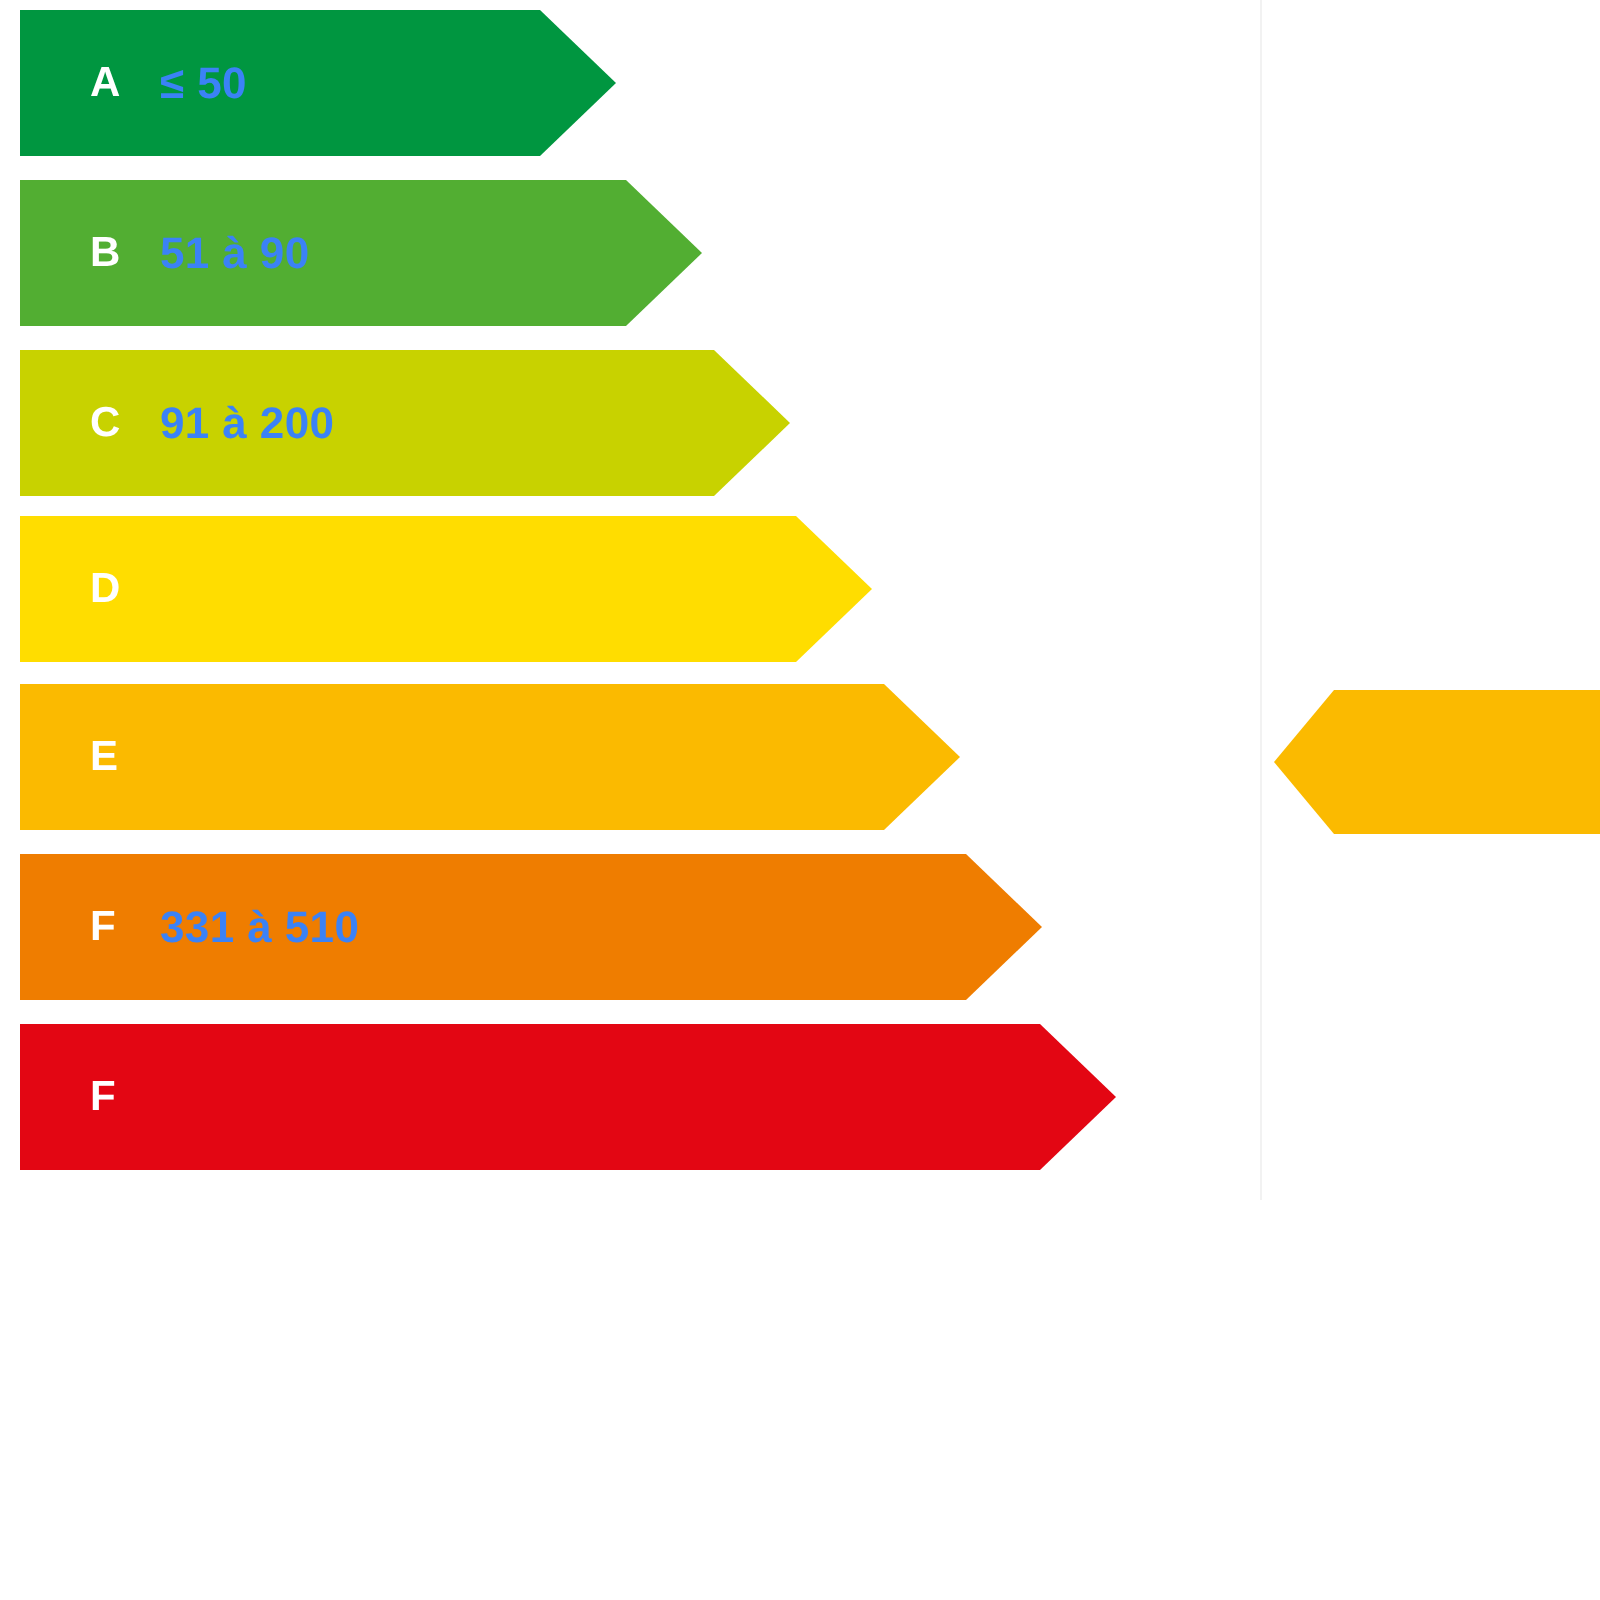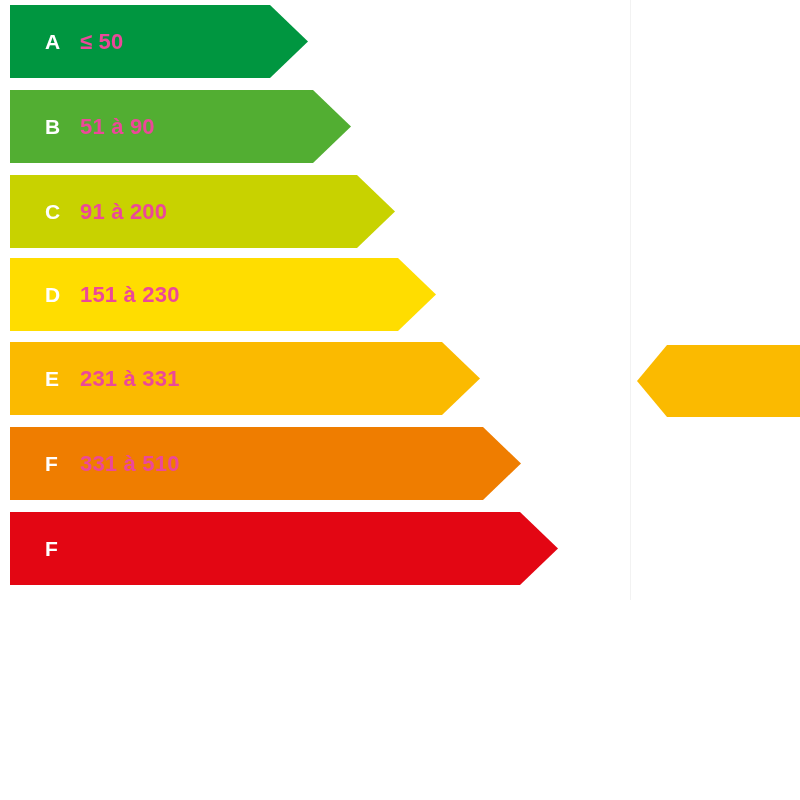--- a/index.html
+++ b/index.html
@@ -65,21 +65,21 @@
   .bar-letter {
     color: #ffffff;
     font-weight: bold;
     font-size: 21px;
     width: 70px;
     padding-left: 35px;
     box-sizing: border-box;
     letter-spacing: 0.2px;
   }
   .bar-value {
-    color: #ec4899;
+    color: #3b82f6;
     font-weight: bold;
     font-size: 22px;
     white-space: nowrap;
     letter-spacing: 0.2px;
   }
   .bar-value sup {
     font-size: 0.62em;
     vertical-align: super;
   }
   
@@ -134,32 +134,30 @@
         </div>
       </div>
       <div class="bar-row" style="top: 258px; width: 426px;">
         <div class="bar-shape">
           <svg viewBox="0 0 426 73" preserveAspectRatio="none">
             <polygon points="0,0 388,0 426,36.5 388,73 0,73" fill="#FFDD00"></polygon>
           </svg>
         </div>
         <div class="bar-text">
           <span class="bar-letter">D</span>
-          <span class="bar-value">151 à 230</span>
         </div>
       </div>
       <div class="bar-row" style="top: 342px; width: 470px;">
         <div class="bar-shape">
           <svg viewBox="0 0 470 73" preserveAspectRatio="none">
             <polygon points="0,0 432,0 470,36.5 432,73 0,73" fill="#FBBA00"></polygon>
           </svg>
         </div>
         <div class="bar-text">
           <span class="bar-letter">E</span>
-          <span class="bar-value">231 à 331</span>
         </div>
       </div>
       <div class="bar-row" style="top: 427px; width: 511px;">
         <div class="bar-shape">
           <svg viewBox="0 0 511 73" preserveAspectRatio="none">
             <polygon points="0,0 473,0 511,36.5 473,73 0,73" fill="#EF7D00"></polygon>
           </svg>
         </div>
         <div class="bar-text">
           <span class="bar-letter">F</span>

